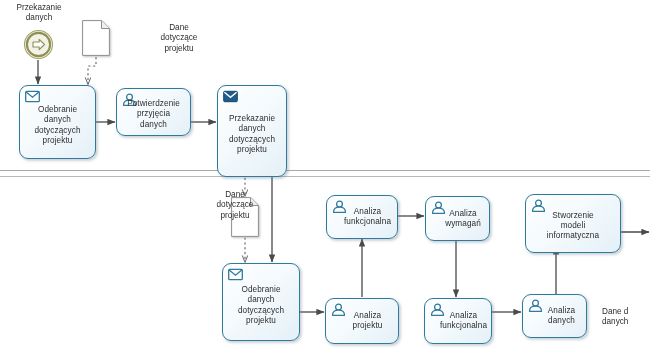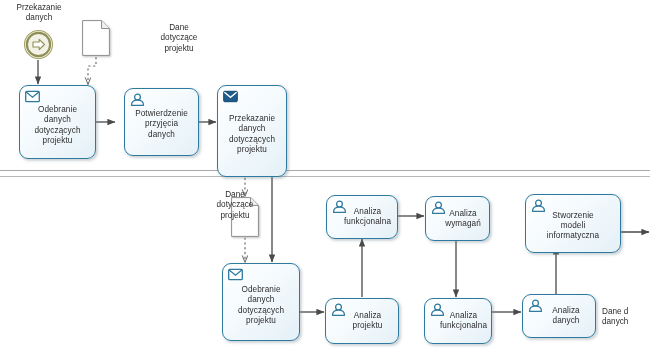--- a/index.html
+++ b/index.html
@@ -150,21 +150,21 @@
       <path d="M1.2,2 L7.5,7.2 L13.8,2" fill="none" stroke="#2e7a9e" stroke-width="1.3"></path>
     </svg>
     <div class="label">
       <div>Odebranie</div>
       <div>danych</div>
       <div>dotyczących</div>
       <div>projektu</div>
     </div>
   </div>
 
-  <div class="task multi" style="left:124px;top:88px;width:75px;height:68px;">
+  <div class="task multi" style="left:116px;top:88px;width:75px;height:48px;">
     <svg class="tico" viewBox="0 0 15 13">
       <circle cx="7.5" cy="4" r="2.9" fill="#ffffff" stroke="#2e7a9e" stroke-width="1.25"></circle>
       <path d="M1.5,12.3 C1.5,8.6 4.1,7.2 7.5,7.2 C10.9,7.2 13.5,8.6 13.5,12.3 z" fill="#ffffff" stroke="#2e7a9e" stroke-width="1.25" stroke-linejoin="round"></path>
     </svg>
     <div class="label">
       <div>Potwierdzenie</div>
       <div>przyjęcia</div>
       <div>danych</div>
     </div>
   </div>
@@ -232,21 +232,21 @@
     <svg class="tico" viewBox="0 0 15 13">
       <circle cx="7.5" cy="4" r="2.9" fill="#ffffff" stroke="#2e7a9e" stroke-width="1.25"></circle>
       <path d="M1.5,12.3 C1.5,8.6 4.1,7.2 7.5,7.2 C10.9,7.2 13.5,8.6 13.5,12.3 z" fill="#ffffff" stroke="#2e7a9e" stroke-width="1.25" stroke-linejoin="round"></path>
     </svg>
     <div class="label">
       <div>Analiza</div>
       <div>funkcjonalna</div>
     </div>
   </div>
 
-  <div class="task one-line" style="left:522px;top:294px;width:74px;height:44px;padding-left:20px;">
+  <div class="task one-line" style="left:522px;top:294px;width:65px;height:44px;padding-left:20px;">
     <svg class="tico" viewBox="0 0 15 13">
       <circle cx="7.5" cy="4" r="2.9" fill="#ffffff" stroke="#2e7a9e" stroke-width="1.25"></circle>
       <path d="M1.5,12.3 C1.5,8.6 4.1,7.2 7.5,7.2 C10.9,7.2 13.5,8.6 13.5,12.3 z" fill="#ffffff" stroke="#2e7a9e" stroke-width="1.25" stroke-linejoin="round"></path>
     </svg>
     <div class="label">
       <div>Analiza danych</div>
     </div>
   </div>
 
   <div class="task multi" style="left:525px;top:194px;width:96px;height:59px;">

